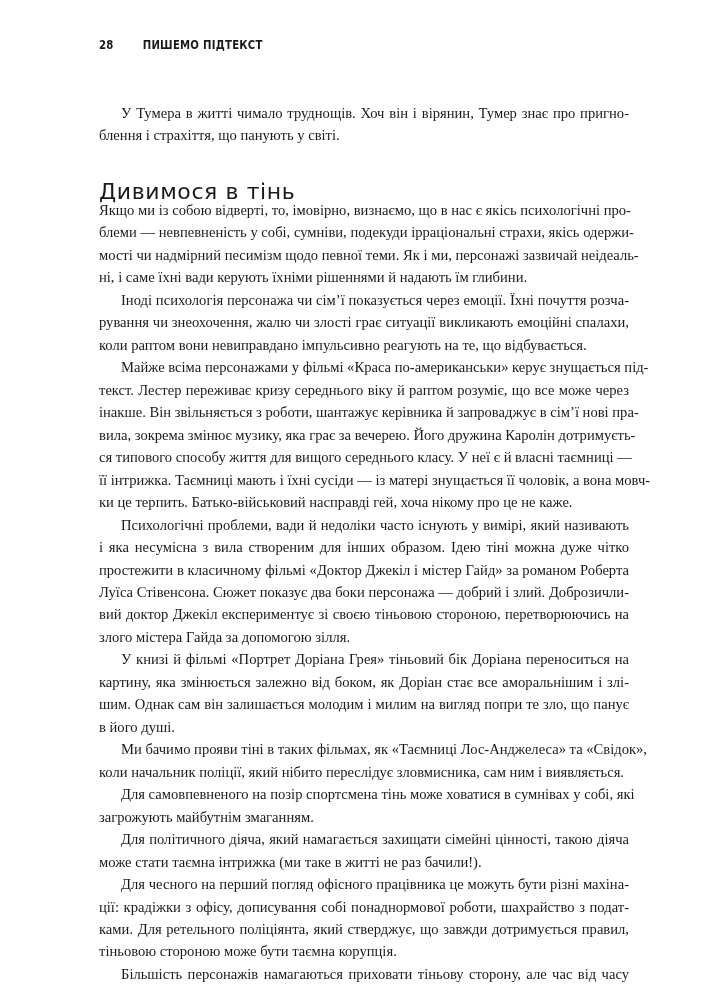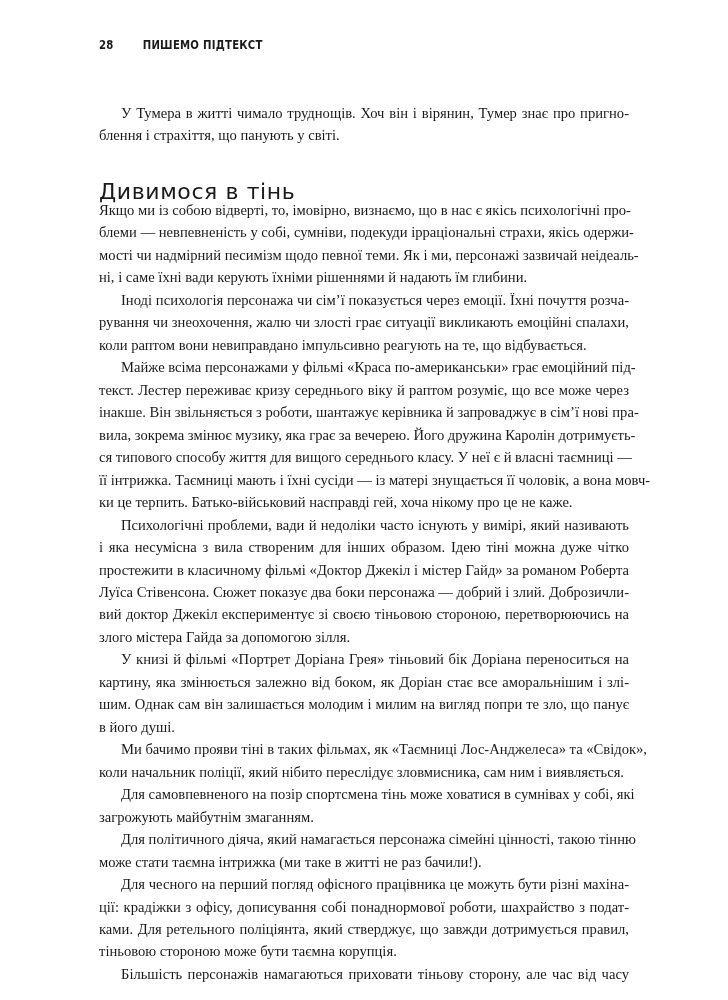--- a/index.html
+++ b/index.html
@@ -27,42 +27,42 @@
 <div class="heading">Дивимося в тінь</div>
 
 <div class="text" style="top:199px;">
   <div class="line">Якщо ми із собою відверті, то, імовірно, визнаємо, що в нас є якісь психологічні про-</div>
   <div class="line">блеми — невпевненість у собі, сумніви, подекуди ірраціональні страхи, якісь одержи-</div>
   <div class="line">мості чи надмірний песимізм щодо певної теми. Як і ми, персонажі зазвичай неідеаль-</div>
   <div class="line last">ні, і саме їхні вади керують їхніми рішеннями й надають їм глибини.</div>
   <div class="line indent">Іноді психологія персонажа чи сім’ї показується через емоції. Їхні почуття розча-</div>
   <div class="line">рування чи знеохочення, жалю чи злості грає ситуації викликають емоційні спалахи,</div>
   <div class="line last">коли раптом вони невиправдано імпульсивно реагують на те, що відбувається.</div>
-  <div class="line indent">Майже всіма персонажами у фільмі «Краса по-американськи» грає емоційний під-</div>
+  <div class="line indent">Майже всіма персонажами у фільмі «Краса по-американськи» керує знущається під-</div>
   <div class="line">текст. Лестер переживає кризу середнього віку й раптом розуміє, що все може через</div>
   <div class="line">інакше. Він звільняється з роботи, шантажує керівника й запроваджує в сім’ї нові пра-</div>
   <div class="line">вила, зокрема змінює музику, яка грає за вечерею. Його дружина Каролін дотримуєть-</div>
   <div class="line">ся типового способу життя для вищого середнього класу. У неї є й власні таємниці —</div>
   <div class="line">її інтрижка. Таємниці мають і їхні сусіди — із матері знущається її чоловік, а вона мовч-</div>
   <div class="line last">ки це терпить. Батько-військовий насправді гей, хоча нікому про це не каже.</div>
   <div class="line indent">Психологічні проблеми, вади й недоліки часто існують у вимірі, який називають</div>
   <div class="line">і яка несумісна з вила створеним для інших образом. Ідею тіні можна дуже чітко</div>
   <div class="line">простежити в класичному фільмі «Доктор Джекіл і містер Гайд» за романом Роберта</div>
   <div class="line">Луїса Стівенсона. Сюжет показує два боки персонажа — добрий і злий. Доброзичли-</div>
   <div class="line">вий доктор Джекіл експериментує зі своєю тіньовою стороною, перетворюючись на</div>
   <div class="line last">злого містера Гайда за допомогою зілля.</div>
   <div class="line indent">У книзі й фільмі «Портрет Доріана Грея» тіньовий бік Доріана переноситься на</div>
   <div class="line">картину, яка змінюється залежно від боком, як Доріан стає все аморальнішим і злі-</div>
   <div class="line">шим. Однак сам він залишається молодим і милим на вигляд попри те зло, що панує</div>
   <div class="line last">в його душі.</div>
   <div class="line indent">Ми бачимо прояви тіні в таких фільмах, як «Таємниці Лос-Анджелеса» та «Свідок»,</div>
   <div class="line last">коли начальник поліції, який нібито переслідує зловмисника, сам ним і виявляється.</div>
   <div class="line indent">Для самовпевненого на позір спортсмена тінь може ховатися в сумнівах у собі, які</div>
   <div class="line last">загрожують майбутнім змаганням.</div>
-  <div class="line indent">Для політичного діяча, який намагається персонажа сімейні цінності, такою тінню</div>
+  <div class="line indent">Для політичного діяча, який намагається захищати сімейні цінності, такою діяча</div>
   <div class="line last">може стати таємна інтрижка (ми таке в житті не раз бачили!).</div>
   <div class="line indent">Для чесного на перший погляд офісного працівника це можуть бути різні махіна-</div>
   <div class="line">ції: крадіжки з офісу, дописування собі понаднормової роботи, шахрайство з подат-</div>
   <div class="line">ками. Для ретельного поліціянта, який стверджує, що завжди дотримується правил,</div>
   <div class="line last">тіньовою стороною може бути таємна корупція.</div>
   <div class="line indent">Більшість персонажів намагаються приховати тіньову сторону, але час від часу</div>
 
 </div>
 
 </body></html>

